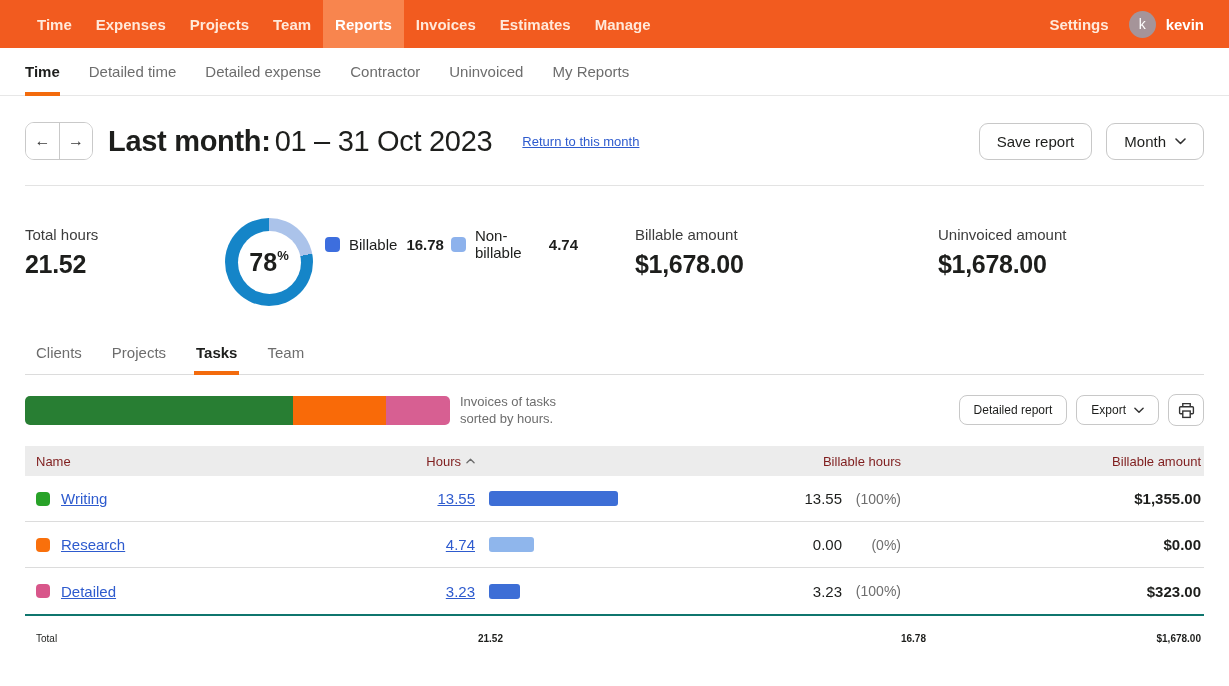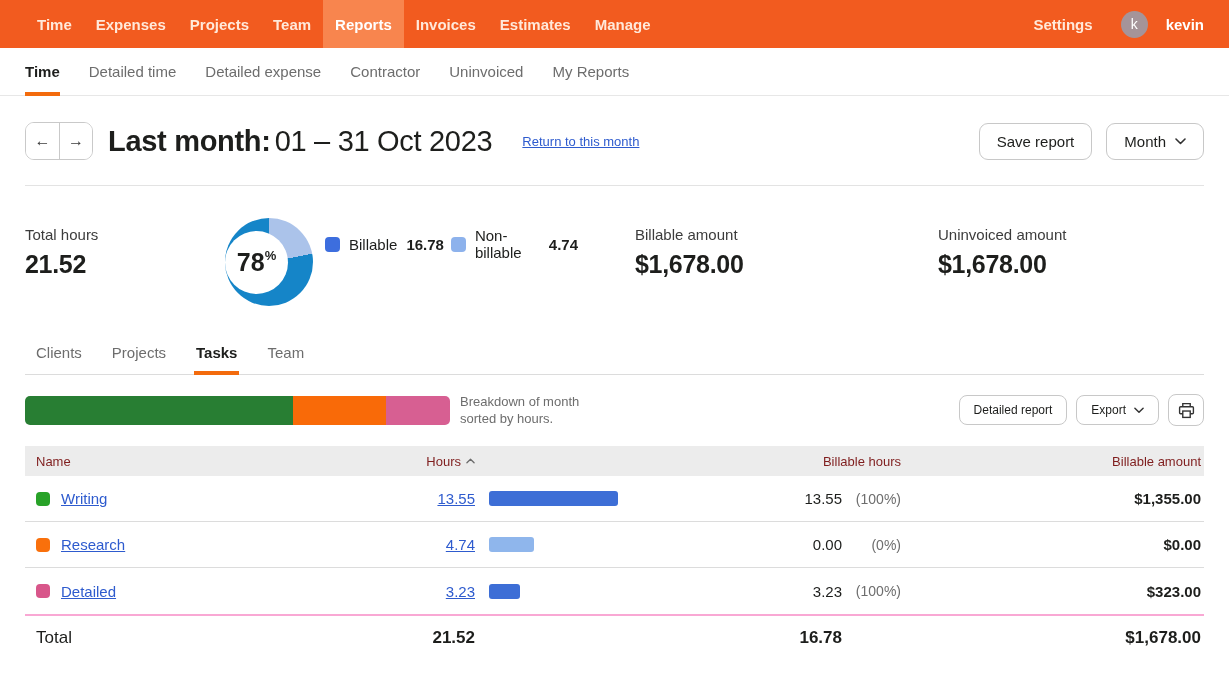--- a/index.html
+++ b/index.html
@@ -5,21 +5,21 @@
   * { margin:0; padding:0; box-sizing:border-box; }
   html,body { width:1229px; height:686px; background:#fff; overflow:hidden;
     font-family:"Liberation Sans", sans-serif; color:#1d1e1c; }
   a { text-decoration:none; }
 
   
   .topnav { height:48px; background:#f25b1f; display:flex; align-items:stretch; padding:0 25px; }
   .topnav-item { display:flex; align-items:center; padding:0 12px; color:#ffe9da;
     font-size:15px; font-weight:700; cursor:pointer; }
   .topnav-item.active { background:#f8854e; color:#fff; }
-  .topnav-right { margin-left:auto; display:flex; align-items:center; gap:18px; }
+  .topnav-right { margin-left:auto; display:flex; align-items:center; gap:10px; }
   .settings-link { color:#ffe9da; font-size:15px; font-weight:700; padding:0 10px; cursor:pointer; }
   .avatar { width:27px; height:27px; border-radius:50%; background:#a59499; color:#fff;
     font-size:14px; display:flex; align-items:center; justify-content:center; cursor:pointer; }
   .username { color:#fff; font-size:15px; font-weight:700; cursor:pointer; }
 
   
   .subnav { height:48px; display:flex; align-items:stretch; padding:0 25px; gap:29px;
     border-bottom:1px solid #e7e7e7; background:#fff; }
   .subnav-item { display:flex; align-items:center; font-size:15px; color:#6d6d6d;
     position:relative; cursor:pointer; }
@@ -43,21 +43,21 @@
   .btn { display:inline-flex; align-items:center; gap:9px; background:#fff; border:1px solid #c8c8c8;
     border-radius:9px; padding:9px 17px; font-size:15px; color:#1d1e1c;
     font-family:"Liberation Sans",sans-serif; cursor:pointer; }
 
   
   .summary { display:flex; margin-top:32px; align-items:flex-start; }
   .sum-label { font-size:15px; color:#3c3c3c; }
   .sum-value { font-size:25px; font-weight:700; margin-top:7px; letter-spacing:-0.3px; }
   .sum-block-hours { width:200px; padding-top:8px; }
   .donut { width:88px; height:88px; border-radius:50%; position:relative;
-    display:flex; align-items:center; justify-content:flex-start; }
+    display:flex; align-items:center; justify-content:center; }
   .donut-hole { width:63px; height:63px; background:#fff; border-radius:50%;
     display:flex; align-items:center; justify-content:center; }
   .donut-pct { font-size:25px; font-weight:700; }
   .donut-sup { font-size:13px; font-weight:700; position:relative; top:-7px; }
   .legend { width:253px; margin-left:12px; padding-top:9px; display:flex; flex-direction:row; gap:7px; }
   .legend-row { display:flex; align-items:center; gap:9px; font-size:15px; }
   .legend-swatch { width:15px; height:15px; border-radius:4px; flex:0 0 auto; }
   .legend-val { margin-left:auto; font-weight:700; }
   .sum-block-billable { margin-left:57px; width:250px; padding-top:8px; }
   .sum-block-uninvoiced { margin-left:53px; padding-top:8px; }
@@ -93,21 +93,21 @@
   .cell-name { display:flex; align-items:center; padding-left:11px; gap:11px; }
   .dot { width:14px; height:14px; border-radius:4px; flex:0 0 auto; }
   .task-link { color:#2e5bce; text-decoration:underline; font-size:15px; cursor:pointer; }
   .cell-hours { text-align:right; }
   .hours-link { color:#2e5bce; text-decoration:underline; cursor:pointer; }
   .cell-bar { padding-left:14px; }
   .hbar { height:15px; border-radius:3px; }
   .cell-bh { text-align:right; }
   .cell-pct { text-align:right; font-size:14px; color:#6d6d6d; }
   .cell-amt { text-align:right; font-weight:700; padding-right:3px; }
-  .trow-total { height:46px; border-top:2px solid #f9a8d4; font-size:17px; }
+  .trow-total { height:46px; border-top:2px solid #0f766e; font-size:10px;gap:28px; }
   .trow-total .cell-name { font-weight:400; }
   .bold { font-weight:700; }
 
   svg { display:block; }
 </style>
 </head>
 <body>
 
 <header class="topnav">
   <div class="topnav-item">Time</div>
@@ -200,21 +200,21 @@
     <div class="tab">Team</div>
   </section>
 
   <section class="toolbar">
     <div class="stacked-bar">
       <div class="seg" style="width: 63%; background: rgb(40, 126, 51);"></div>
       <div class="seg" style="width: 22%; background: rgb(249, 106, 8);"></div>
       <div class="seg" style="width: 15%; background: rgb(215, 95, 146);"></div>
     </div>
     <div class="bar-caption">
-      <div>Breakdown of month</div>
+      <div>Invoices of tasks</div>
       <div>sorted by hours.</div>
     </div>
     <div class="toolbar-actions">
       <button class="btn-sm">Detailed report</button>
       <button class="btn-sm">
         <span>Export</span>
         <span>
           <svg width="10" height="7" viewBox="0 0 11 7">
               <path d="M1 1l4.5 4.5L10 1" fill="none" stroke="#333" stroke-width="1.6" stroke-linecap="round" stroke-linejoin="round"></path>
             </svg>

